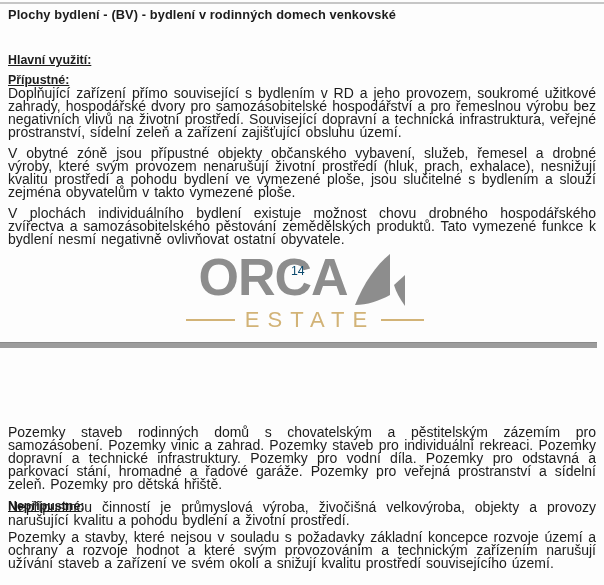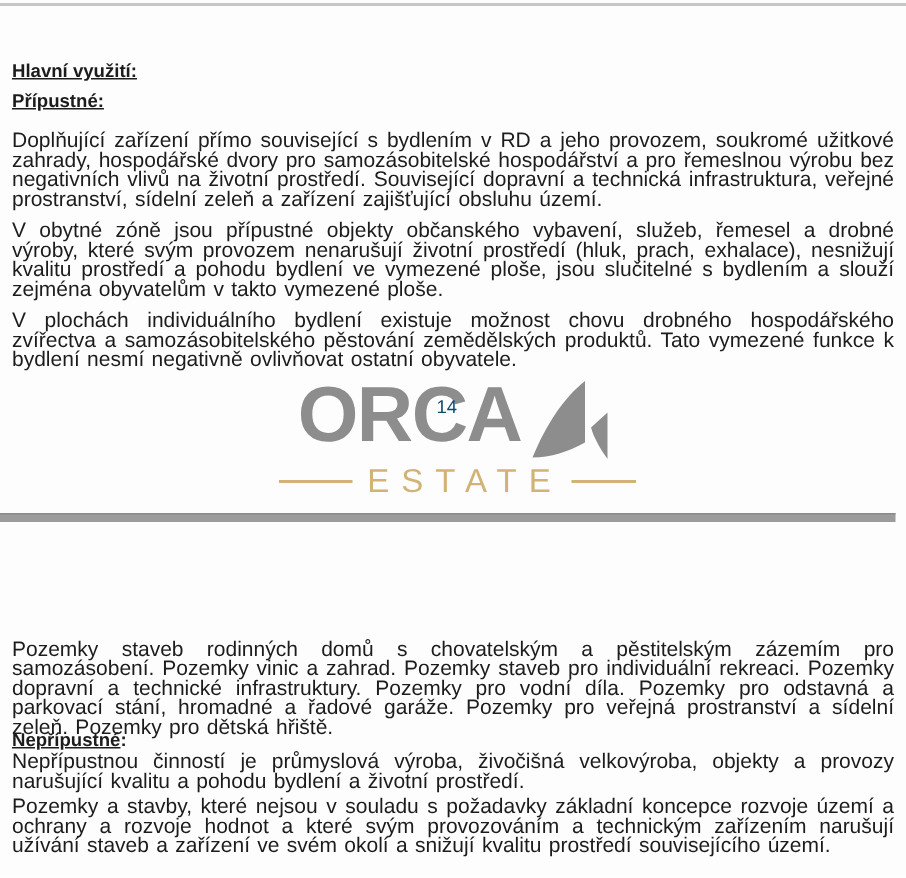--- a/index.html
+++ b/index.html
@@ -16,21 +16,21 @@
   .page{
     position:relative;
     width:604px;height:585px;
     background:var(--bg);
     color:var(--text);
     overflow:hidden;
   }
   .top-line{position:absolute;top:2px;left:0;width:604px;height:2px;background:var(--topline);}
   .abs{position:absolute;left:8px;width:588px;z-index:2;}
   .doc-title{top:7px;font-size:12.8px;font-weight:bold;letter-spacing:.1px;}
-  .heading{font-size:12.4px;font-weight:bold;}
+  .heading{font-size:12.4px;font-weight:bold;margin-top:13px;}
   .heading .u{text-decoration:underline;}
   .bodyline{font-size:12.3px;}
   .para{
     font-size:14px;
     line-height:13px;
     text-align:justify;
     word-spacing:1px;
   }
   
   .watermark{
@@ -59,20 +59,21 @@
   }
   .divider{position:absolute;top:342px;left:0;width:597px;height:6px;background:var(--divider);border-top:1px solid #8a8a8a;z-index:2;}
 </style>
 </head>
 <body>
 
 <div class="page">
 
   <div class="top-line"></div>
 
+  <div class="abs doc-title">Plochy bydlení - (BV) - bydlení v rodinných domech venkovské</div>
 
   <div class="abs heading" style="top:40px">
     <span class="u">Hlavní využití:</span><span></span>
   </div>
 
 
   <div class="abs heading" style="top:60px">
     <span class="u">Přípustné:</span><span></span>
   </div>
 

